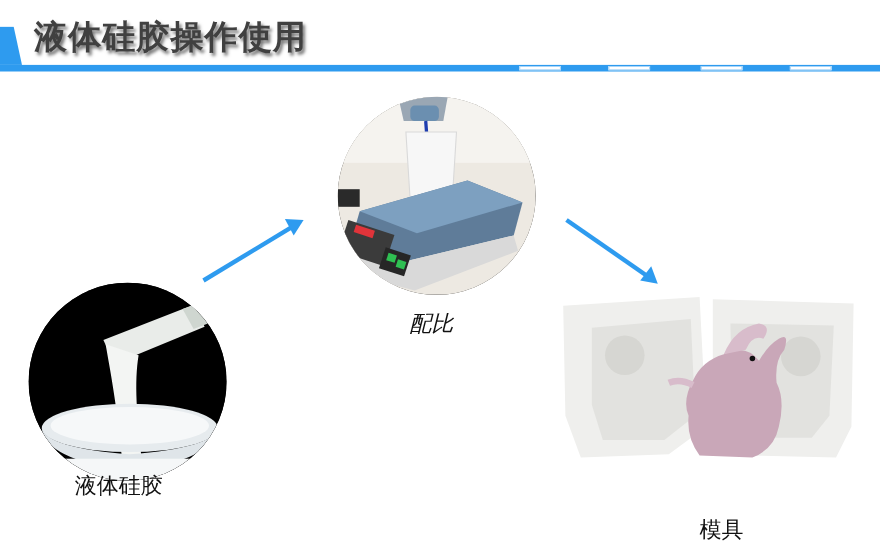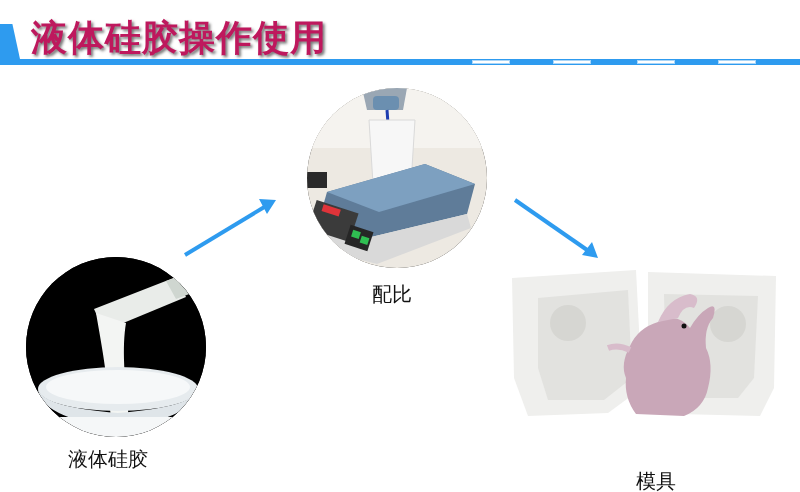--- a/index.html
+++ b/index.html
@@ -18,21 +18,21 @@
       position: absolute; left: 0; top: 59px; width: 800px; height: 6px;
       background: #2e9bef;
     }
     .header-bar .dash {
       position: absolute; top: 1px; height: 4px; width: 38px;
       background: #ffffff;
       box-shadow: 0 0 0 1px #a9d5f8 inset;
     }
     .title {
       position: absolute; left: 31px; top: 14px;
-      font-size: 36px; font-weight: bold; color: #be185d;
+      font-size: 30px; font-weight: bold; color: #404040;
       letter-spacing: 1px;
       text-shadow: 2px 2px 3px rgba(0,0,0,0.55);
     }
     .circle {
       position: absolute; border-radius: 50%; overflow: hidden;
     }
     .circle-silicone {
       left: 26px; top: 257px; width: 180px; height: 180px;
       background: #000;
     }
@@ -69,21 +69,21 @@
     <path d="M140 24 L158 18 L166 36 L150 42 Z" fill="#cfd6d0"></path>
 
     <path d="M70 56 C 76 90, 80 110, 86 170 L 104 170 C 98 120, 96 90, 100 66 Z" fill="#f3f5f3"></path>
 
     <ellipse cx="92" cy="132" rx="80" ry="22" fill="#e6ebee"></ellipse>
     <ellipse cx="92" cy="130" rx="72" ry="17" fill="#f6f8f9"></ellipse>
     <path d="M12 132 Q 14 160 92 172 Q 170 160 172 132 Q 168 150 92 156 Q 16 150 12 132 Z" fill="#dfe5e9"></path>
     <rect x="0" y="160" width="180" height="20" fill="#f5f7f8"></rect>
   </svg>
 </div>
-<div class="label" style="left:68px; top:446px;">液体硅胶</div>
+<div class="label" style="left:68px; top:428px;">液体硅胶</div>
 
 <div class="circle circle-ratio">
   <svg width="180" height="180" viewBox="0 0 180 180">
     <rect width="180" height="180" fill="#ede9e2"></rect>
     <rect x="0" y="0" width="180" height="60" fill="#f5f3ef"></rect>
 
     <path d="M55 0 L100 0 L96 22 L60 22 Z" fill="#9aa7b4"></path>
     <rect x="66" y="8" width="26" height="14" rx="4" fill="#6b8fb0"></rect>
     <path d="M80 22 Q 82 40 79 60" stroke="#1e3db0" stroke-width="3" fill="none"></path>
 
@@ -95,21 +95,21 @@
     <path d="M0 128 L60 150 L160 126 L164 140 L70 176 L0 158 Z" fill="#d9d9d9"></path>
 
     <rect x="4" y="118" width="44" height="30" fill="#3b3b3b" transform="rotate(18 26 133)"></rect>
     <rect x="12" y="120" width="18" height="7" fill="#e0343a" transform="rotate(18 26 133)"></rect>
     <rect x="40" y="140" width="24" height="20" fill="#262626" transform="rotate(18 52 150)"></rect>
     <rect x="44" y="144" width="8" height="7" fill="#2fbf52" transform="rotate(18 52 150)"></rect>
     <rect x="54" y="147" width="8" height="7" fill="#2fbf52" transform="rotate(18 52 150)"></rect>
     <rect x="0" y="84" width="20" height="16" fill="#2a2a2a"></rect>
   </svg>
 </div>
-<div class="label" style="left:372px; top:281px;">配比</div>
+<div class="label" style="left:372px; top:281px;font-style:italic;">配比</div>
 
 <div class="mold">
   <svg width="272" height="155" viewBox="0 0 272 155">
 
     <path d="M4 10 L128 2 L134 120 L100 145 L20 148 L6 110 Z" fill="#efefed"></path>
     <path d="M30 30 L120 22 L124 110 L96 132 L40 132 L30 100 Z" fill="#e2e2df"></path>
     <circle cx="60" cy="55" r="18" fill="#d6d6d2"></circle>
 
     <path d="M140 4 L268 8 L266 120 L252 148 L170 146 L140 120 Z" fill="#efefed"></path>
     <path d="M156 26 L250 28 L246 110 L230 130 L170 130 L158 110 Z" fill="#e2e2df"></path>

